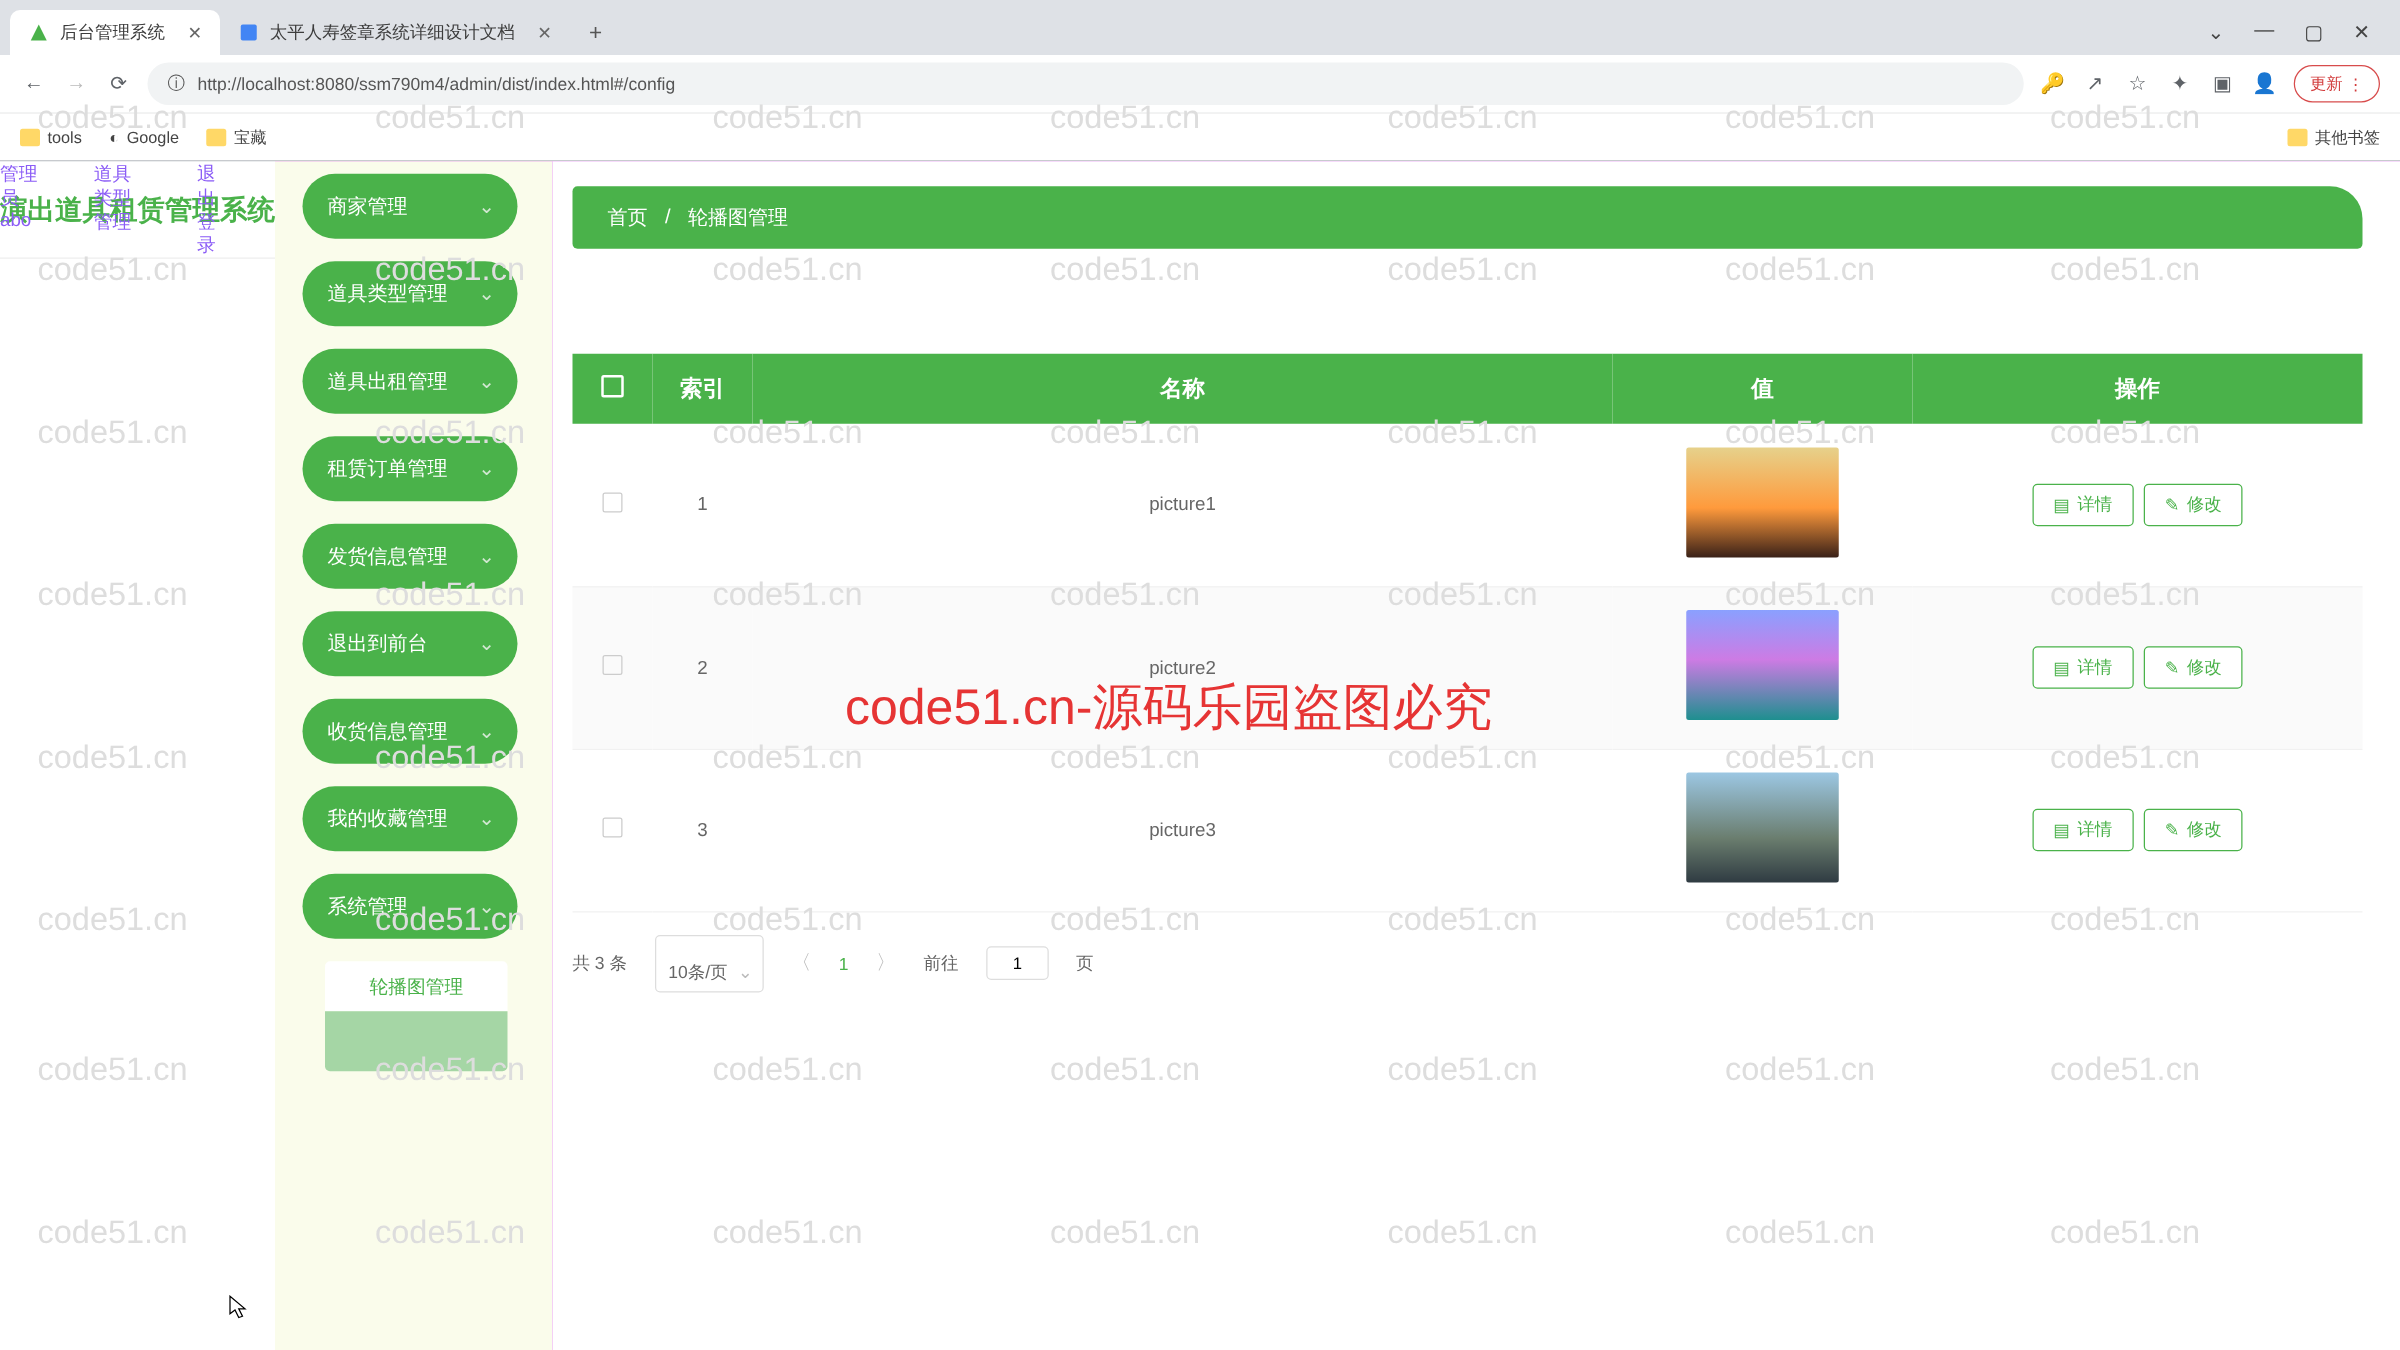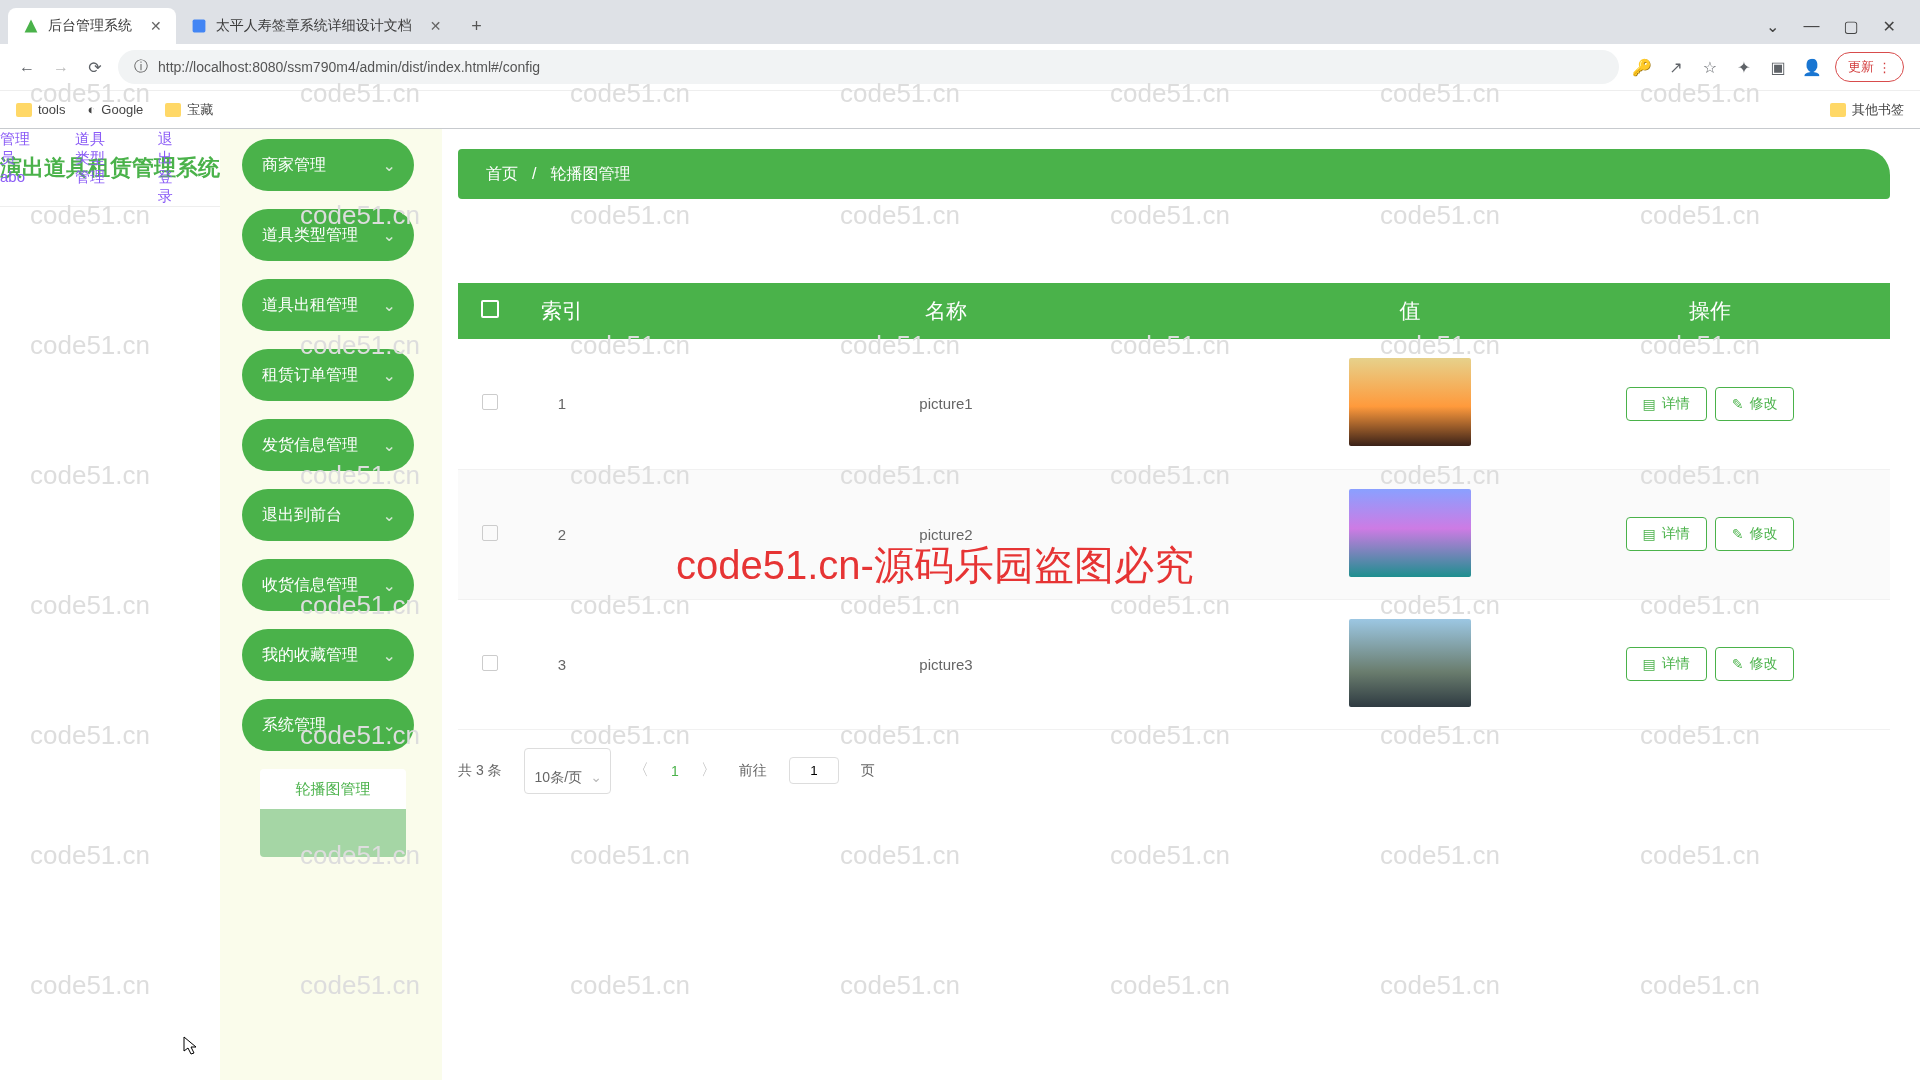--- a/index.html
+++ b/index.html
@@ -34,21 +34,21 @@
 .side-item { height: 52px; border-radius: 26px; background: #4ab24a; color: #fff; display: flex; align-items: center; padding: 0 20px; font-size: 16px; position: relative; }
 .side-item .chev { position: absolute; right: 18px; color: #d3e8d3; }
 .sub-item { margin-left: 18px; width: 146px; height: 88px; display:flex; flex-direction:column; }
 .sub-item .top { height:40px; background:#fff; display:flex; align-items:center; justify-content:center; color:#4ab24a; font-size:15px; border-radius:4px 4px 0 0; }
 .sub-item .bot { flex:1; background:#a5d6a5; border-radius:0 0 4px 4px; }
 
 .content { flex: 1; padding: 20px 30px 20px 16px; background: #fff; }
 .breadcrumb { height: 50px; background: #4ab24a; display: flex; align-items: center; padding: 3px 28px; color: #fff; font-size: 16px; border-radius: 4px 26px 4px 4px; gap: 14px; }
 .table-area { margin-top: 84px; }
 table { width: 100%; border-collapse: collapse; }
-thead th { background: #4ab24a; color: #fff; font-weight: 400; font-size: 21px; height: 56px; }
+thead th { background: #4ab24a; color: #fff; font-weight: 700; font-size: 18px; height: 56px; }
 tbody tr { height: 130px; border-bottom: 1px solid #f1f1f1; }
 tbody tr:nth-child(even){ background:#fafafa; }
 td { text-align: center; font-size: 15px; color: #666; }
 .chk { width: 16px; height: 16px; border: 1px solid #ccc; display: inline-block; border-radius: 2px; }
 .chk-h { width: 18px; height: 18px; border: 2px solid #fff; display: inline-block; border-radius: 2px; }
 .thumb { width: 122px; height: 88px; border-radius: 2px; display: inline-block; }
 .th1 { background: linear-gradient(180deg,#e6d18b 0%,#ff9a3c 55%,#3a2118 100%); }
 .th2 { background: linear-gradient(180deg,#8aa0ff 0%,#cd7be4 45%,#1e8f8f 100%); }
 .th3 { background: linear-gradient(180deg,#9cc7e3 0%,#6a7d6e 60%,#2f3b42 100%); }
 .act-btn { display: inline-flex; align-items: center; gap: 6px; border: 1px solid #4ab24a; color: #4ab24a; background: #fff; padding: 7px 16px; border-radius: 4px; font-size: 14px; margin: 0 4px; }

